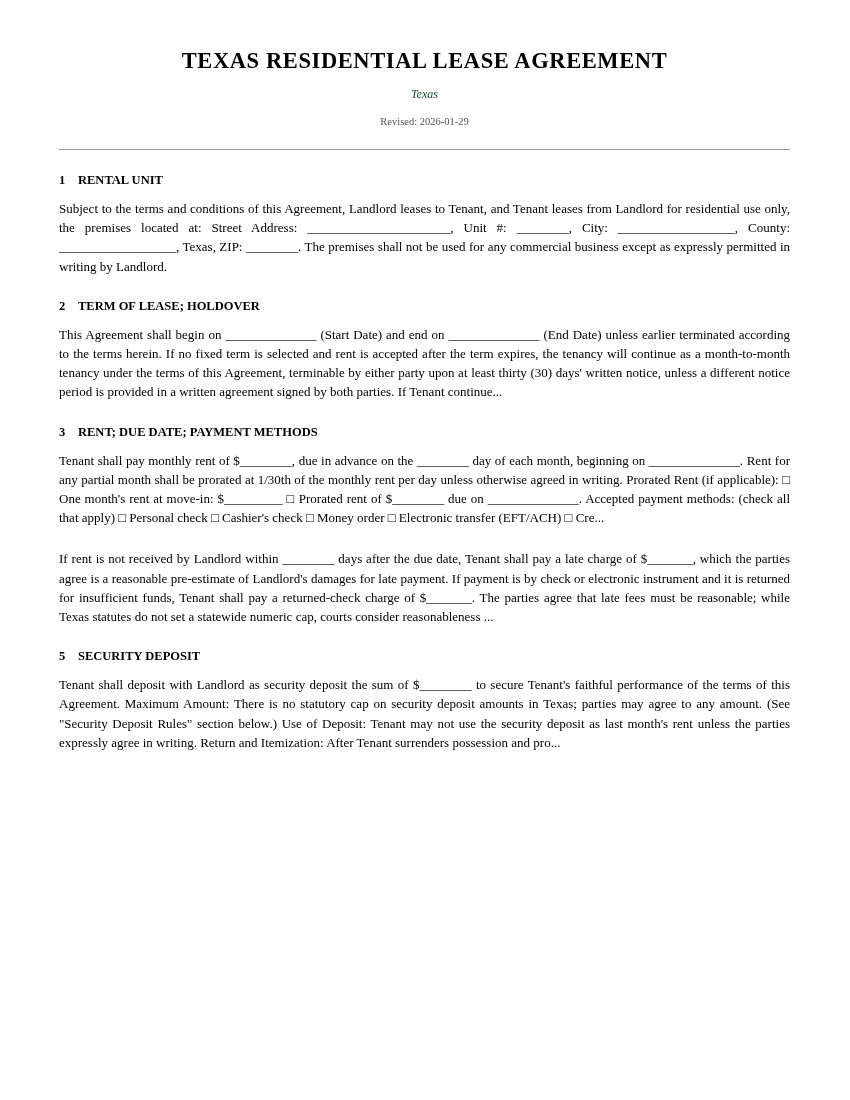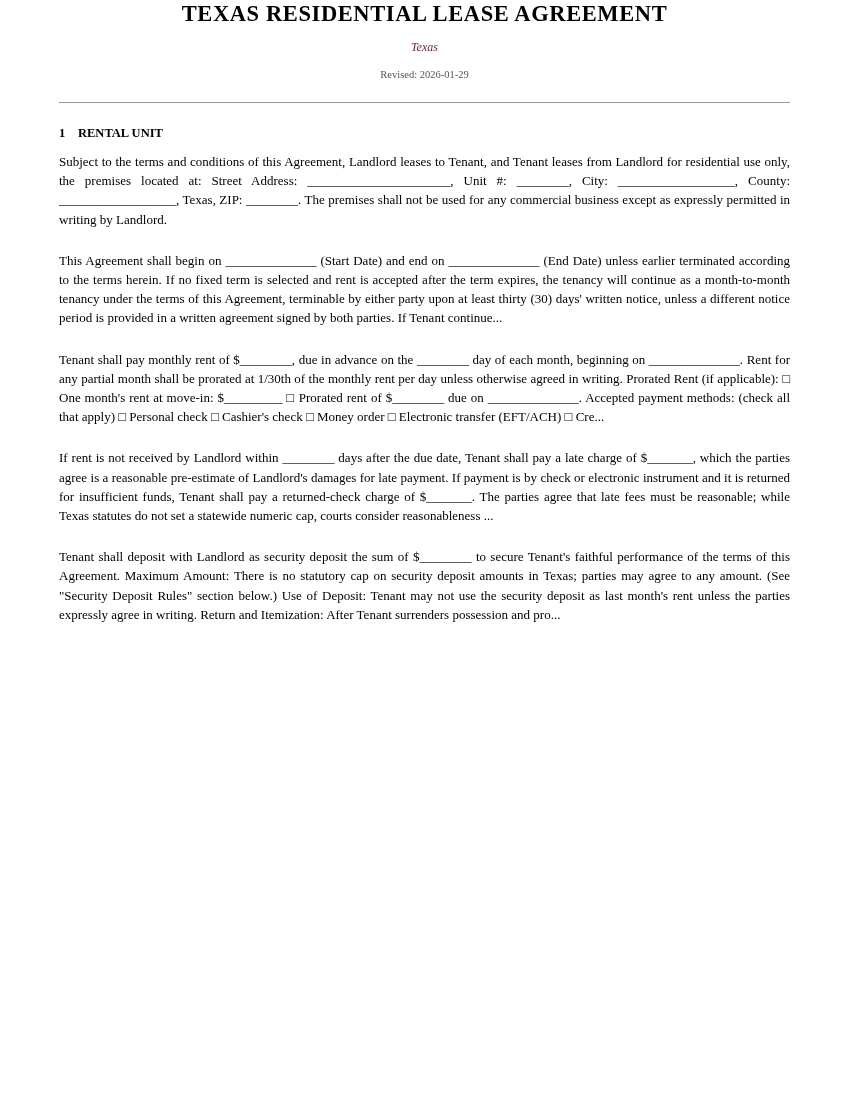--- a/index.html
+++ b/index.html
@@ -25,36 +25,37 @@
   .content {
     position: absolute;
     left: 59px;
     top: 0;
     width: 731px;
   }
 
   
   .doc-title {
     margin: 0;
+    padding-top: 47px;
     text-align: center;
     font-family: "Liberation Serif", "DejaVu Serif", serif;
     font-weight: bold;
     font-size: 22.5px;
     line-height: 28px;
     letter-spacing: 0.6px;
     color: #000;
   }
   .doc-subtitle {
     margin: 0;
     padding-top: 11px;
     text-align: center;
     font-style: italic;
     font-size: 12px;
     line-height: 16px;
-    color: #7f1d1d;
+    color: #14532d;
   }
   .doc-revised {
     margin: 0;
     padding-top: 13px;
     text-align: center;
     font-size: 10.5px;
     line-height: 14px;
     color: #555555;
   }
   .header-rule {
@@ -109,29 +110,38 @@
     <hr class="header-rule">
 
     <div class="section">
       <div class="section-heading">
         <span class="sec-num">1</span><span>RENTAL UNIT</span>
       </div>
       <p class="section-body">Subject to the terms and conditions of this Agreement, Landlord leases to Tenant, and Tenant leases from Landlord for residential use only, the premises located at: Street Address: ______________________, Unit #: ________, City: __________________, County: __________________, Texas, ZIP: ________. The premises shall not be used for any commercial business except as expressly permitted in writing by Landlord.</p>
     </div>
 
     <div class="section">
+      <div class="section-heading">
+        <span class="sec-num">2</span><span>TERM OF LEASE; HOLDOVER</span>
+      </div>
       <p class="section-body">This Agreement shall begin on ______________ (Start Date) and end on ______________ (End Date) unless earlier terminated according to the terms herein. If no fixed term is selected and rent is accepted after the term expires, the tenancy will continue as a month-to-month tenancy under the terms of this Agreement, terminable by either party upon at least thirty (30) days' written notice, unless a different notice period is provided in a written agreement signed by both parties. If Tenant continue...</p>
     </div>
 
     <div class="section">
+      <div class="section-heading">
+        <span class="sec-num">3</span><span>RENT; DUE DATE; PAYMENT METHODS</span>
+      </div>
       <p class="section-body">Tenant shall pay monthly rent of $________, due in advance on the ________ day of each month, beginning on ______________. Rent for any partial month shall be prorated at 1/30th of the monthly rent per day unless otherwise agreed in writing. Prorated Rent (if applicable): □ One month's rent at move-in: $_________ □ Prorated rent of $________ due on ______________. Accepted payment methods: (check all that apply) □ Personal check □ Cashier's check □ Money order □ Electronic transfer (EFT/ACH) □ Cre...</p>
     </div>
 
     <div class="section">
       <p class="section-body">If rent is not received by Landlord within ________ days after the due date, Tenant shall pay a late charge of $_______, which the parties agree is a reasonable pre-estimate of Landlord's damages for late payment. If payment is by check or electronic instrument and it is returned for insufficient funds, Tenant shall pay a returned-check charge of $_______. The parties agree that late fees must be reasonable; while Texas statutes do not set a statewide numeric cap, courts consider reasonableness ...</p>
     </div>
 
     <div class="section">
+      <div class="section-heading">
+        <span class="sec-num">5</span><span>SECURITY DEPOSIT</span>
+      </div>
       <p class="section-body">Tenant shall deposit with Landlord as security deposit the sum of $________ to secure Tenant's faithful performance of the terms of this Agreement. Maximum Amount: There is no statutory cap on security deposit amounts in Texas; parties may agree to any amount. (See "Security Deposit Rules" section below.) Use of Deposit: Tenant may not use the security deposit as last month's rent unless the parties expressly agree in writing. Return and Itemization: After Tenant surrenders possession and pro...</p>
     </div>
 
   </div>
 </div>
 
 </body></html>

